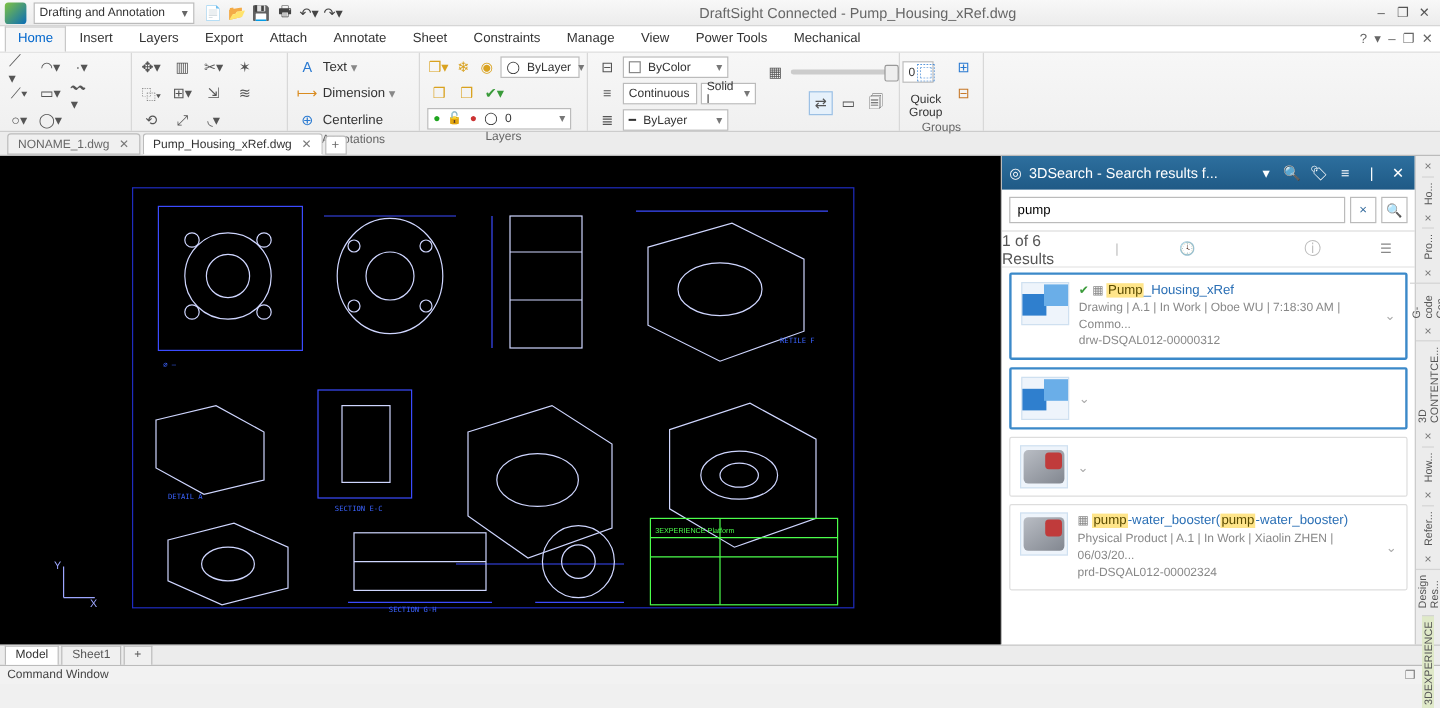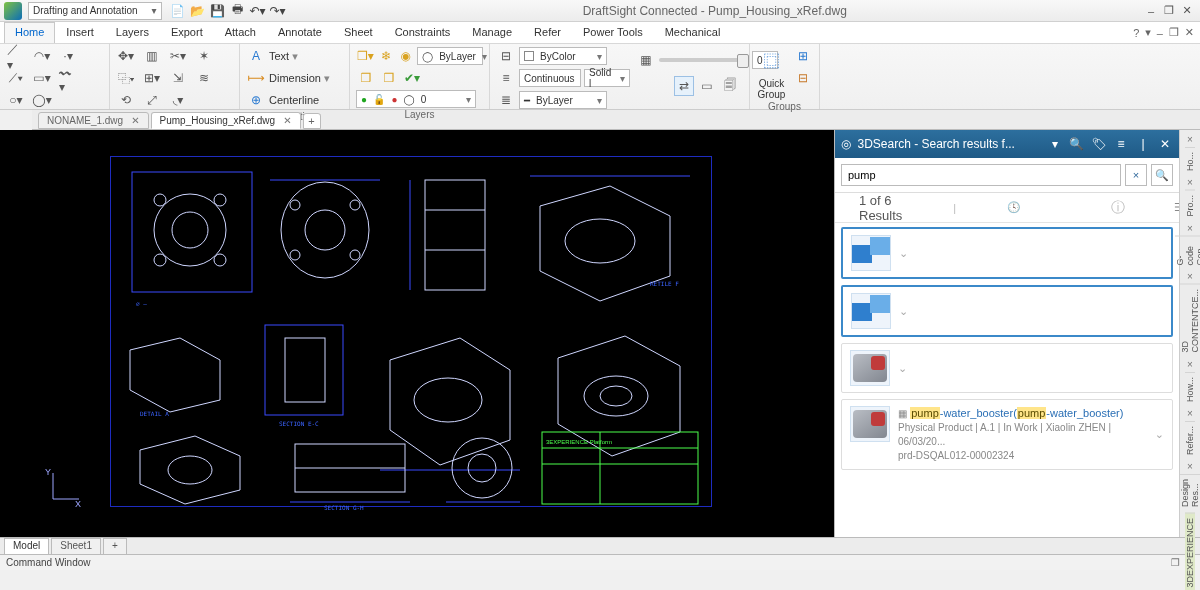--- a/index.html
+++ b/index.html
@@ -25,21 +25,21 @@
 .ricon { width:20px; height:20px; border:1px solid transparent; display:inline-flex; align-items:center; justify-content:center; color:#555; font-size:12px;}
 .ricon.big { width:30px; height:30px; font-size:16px;}
 .stack { display:flex; flex-direction:column; gap:2px; }
 .row2 { display:flex; gap:3px; align-items:center;}
 .combo { height:18px; border:1px solid #bbb; background:#fff; display:flex; align-items:center; padding:0 4px; font-size:10px; color:#333; gap:6px; }
 .combo .dd { margin-left:auto; color:#777; }
 .swatch { width:10px; height:10px; border:1px solid #888; display:inline-block;}
 .slider { width:90px; height:4px; background:#ccc; border-radius:2px; position:relative;}
 .slider::after{content:"";position:absolute;right:0;top:-4px;width:10px;height:12px;background:#eee;border:1px solid #999;border-radius:2px;}
 
-.tabs { height:20px; background:#ececec; display:flex; align-items:flex-end; border-bottom:1px solid #bbb; padding-left:6px; gap:2px;margin-left:32px;}
+.tabs { height:20px; background:#ececec; display:flex; align-items:flex-end; border-bottom:1px solid #bbb; padding-left:6px; gap:2px;}
 .ftab { background:#fff; border:1px solid #bbb; border-bottom-color:#fff; padding:2px 8px; font-size:10px; display:flex; align-items:center; gap:8px; border-radius:3px 3px 0 0;}
 .ftab.inactive { background:#f0f0f0; color:#666; border-bottom-color:#bbb;}
 .ftab .x { color:#777; font-size:10px;}
 .addtab { width:18px; height:16px; border:1px solid #bbb; background:#fff; text-align:center; line-height:14px; color:#666; border-radius:3px 3px 0 0; }
 
 .main { display:flex; height: 407px; }
 .canvas { flex:1; background:#000; position:relative; overflow:hidden; }
 .frame { position:absolute; border:1px solid #1e2cc0; }
 .part { position:absolute; }
 .dim { stroke:#3b4bff; stroke-width:1; fill:none;}
@@ -48,21 +48,21 @@
 .green { stroke:#4cff4c; fill:none; stroke-width:1;}
 .ucs { position:absolute; left:45px; bottom:28px; color:#aeb6ff; font-size:10px;}
 
 .searchpanel { width: 345px; background:#fff; border-left:1px solid #bbb; display:flex; flex-direction:column;}
 .sp-head { height:28px; background:linear-gradient(#2d6f9e,#1f5a86); color:#fff; display:flex; align-items:center; padding:0 6px; gap:6px; font-size:12px;}
 .sp-head .t { flex:1; white-space:nowrap; overflow:hidden; }
 .sp-ico { width:16px; text-align:center; cursor:pointer; }
 .sp-search { padding:6px; border-bottom:1px solid #ddd; display:flex; gap:4px;}
 .sp-search input { flex:1; height:22px; border:1px solid #bbb; padding:0 6px; font-size:11px;}
 .sp-search .go { width:22px; height:22px; border:1px solid #bbb; display:flex; align-items:center; justify-content:center; color:#30689b;}
-.sp-summary { height:30px; display:flex; align-items:center; padding:0 24px; border-bottom:1px solid #e4e4e4; color:#555;gap:45px;}
+.sp-summary { height:30px; display:flex; align-items:center; padding:0 0; border-bottom:1px solid #e4e4e4; color:#555;gap:45px;}
 .sp-summary .spacer { flex:1; }
 .sp-results { flex:1; overflow:auto; padding:4px 6px;}
 .card { border:1px solid #ddd; border-radius:2px; margin-bottom:6px; padding:6px 8px; display:flex; gap:8px; }
 .card.sel { border:2px solid #3b89c9; }
 .thumb { width:40px; height:36px; background:#eef4fb; border:1px solid #cfe0f0; display:flex; align-items:center; justify-content:center; font-size:18px;}
 .card .meta { flex:1; font-size:10px; color:#888; line-height:1.4; overflow:hidden;}
 .card .title { color:#2a6fb5; font-size:11px; }
 .hl { background:#ffe58a; color:#5a4b00; padding:0 1px;}
 .card .exp { color:#aaa; align-self:center; }
 
@@ -109,21 +109,21 @@
 <div class="menubar">
   <div class="mtab active">Home</div>
   <div class="mtab">Insert</div>
   <div class="mtab">Layers</div>
   <div class="mtab">Export</div>
   <div class="mtab">Attach</div>
   <div class="mtab">Annotate</div>
   <div class="mtab">Sheet</div>
   <div class="mtab">Constraints</div>
   <div class="mtab">Manage</div>
-  <div class="mtab">Refer</div>
+  <div class="mtab">View</div>
   <div class="mtab">Power Tools</div>
   <div class="mtab">Mechanical</div>
   <div class="help">
     <span>?</span>
     <span>▾</span>
     <span>–</span>
     <span>❐</span>
     <span>✕</span>
   </div>
 </div>
@@ -408,20 +408,21 @@
       <span style="color:#bbb;font-size:14px">ⓘ</span>
       <span style="color:#888;margin:0 4px">☰</span>
       <span style="color:#bbb">▦</span>
       <span style="color:#888;margin-left:4px">▾</span>
     </div>
     <div class="sp-results" id="results">
         <div class="card sel">
           <div class="thumb">
             <div class="phantom-blue" style="position: relative;"></div>
           </div>
+          <div class="meta"><span style="color:#3a9b3a">✔ </span><span style="color:#888">▦ </span><span class="title"><span class="hl">Pump</span>_Housing_xRef</span><br>Drawing | A.1 | In Work | Oboe WU | 7:18:30 AM | Commo...<br>drw-DSQAL012-00000312</div>
           <div class="exp">⌄</div>
         </div>
         <div class="card sel">
           <div class="thumb">
             <div class="phantom-blue" style="position: relative;"></div>
           </div>
           <div class="exp">⌄</div>
         </div>
         <div class="card">
           <div class="thumb">

